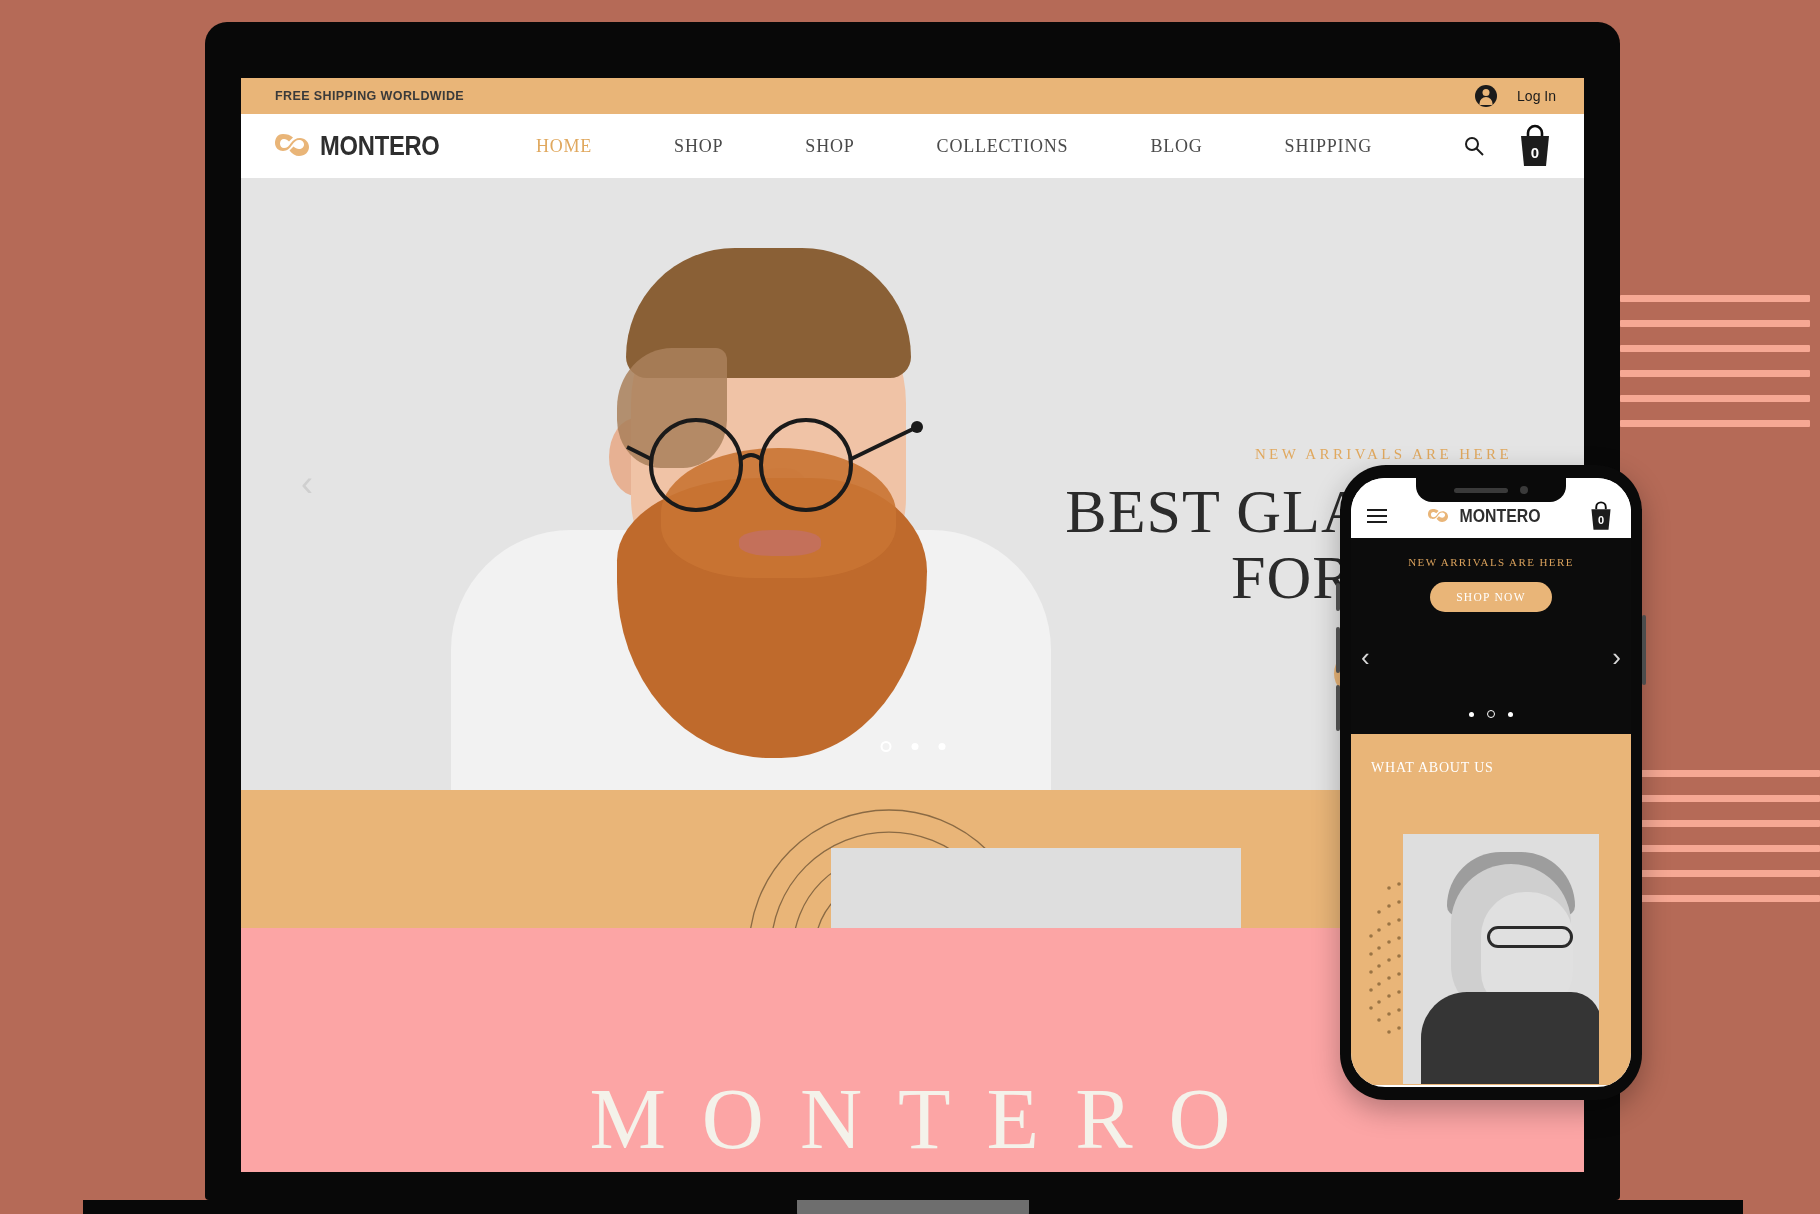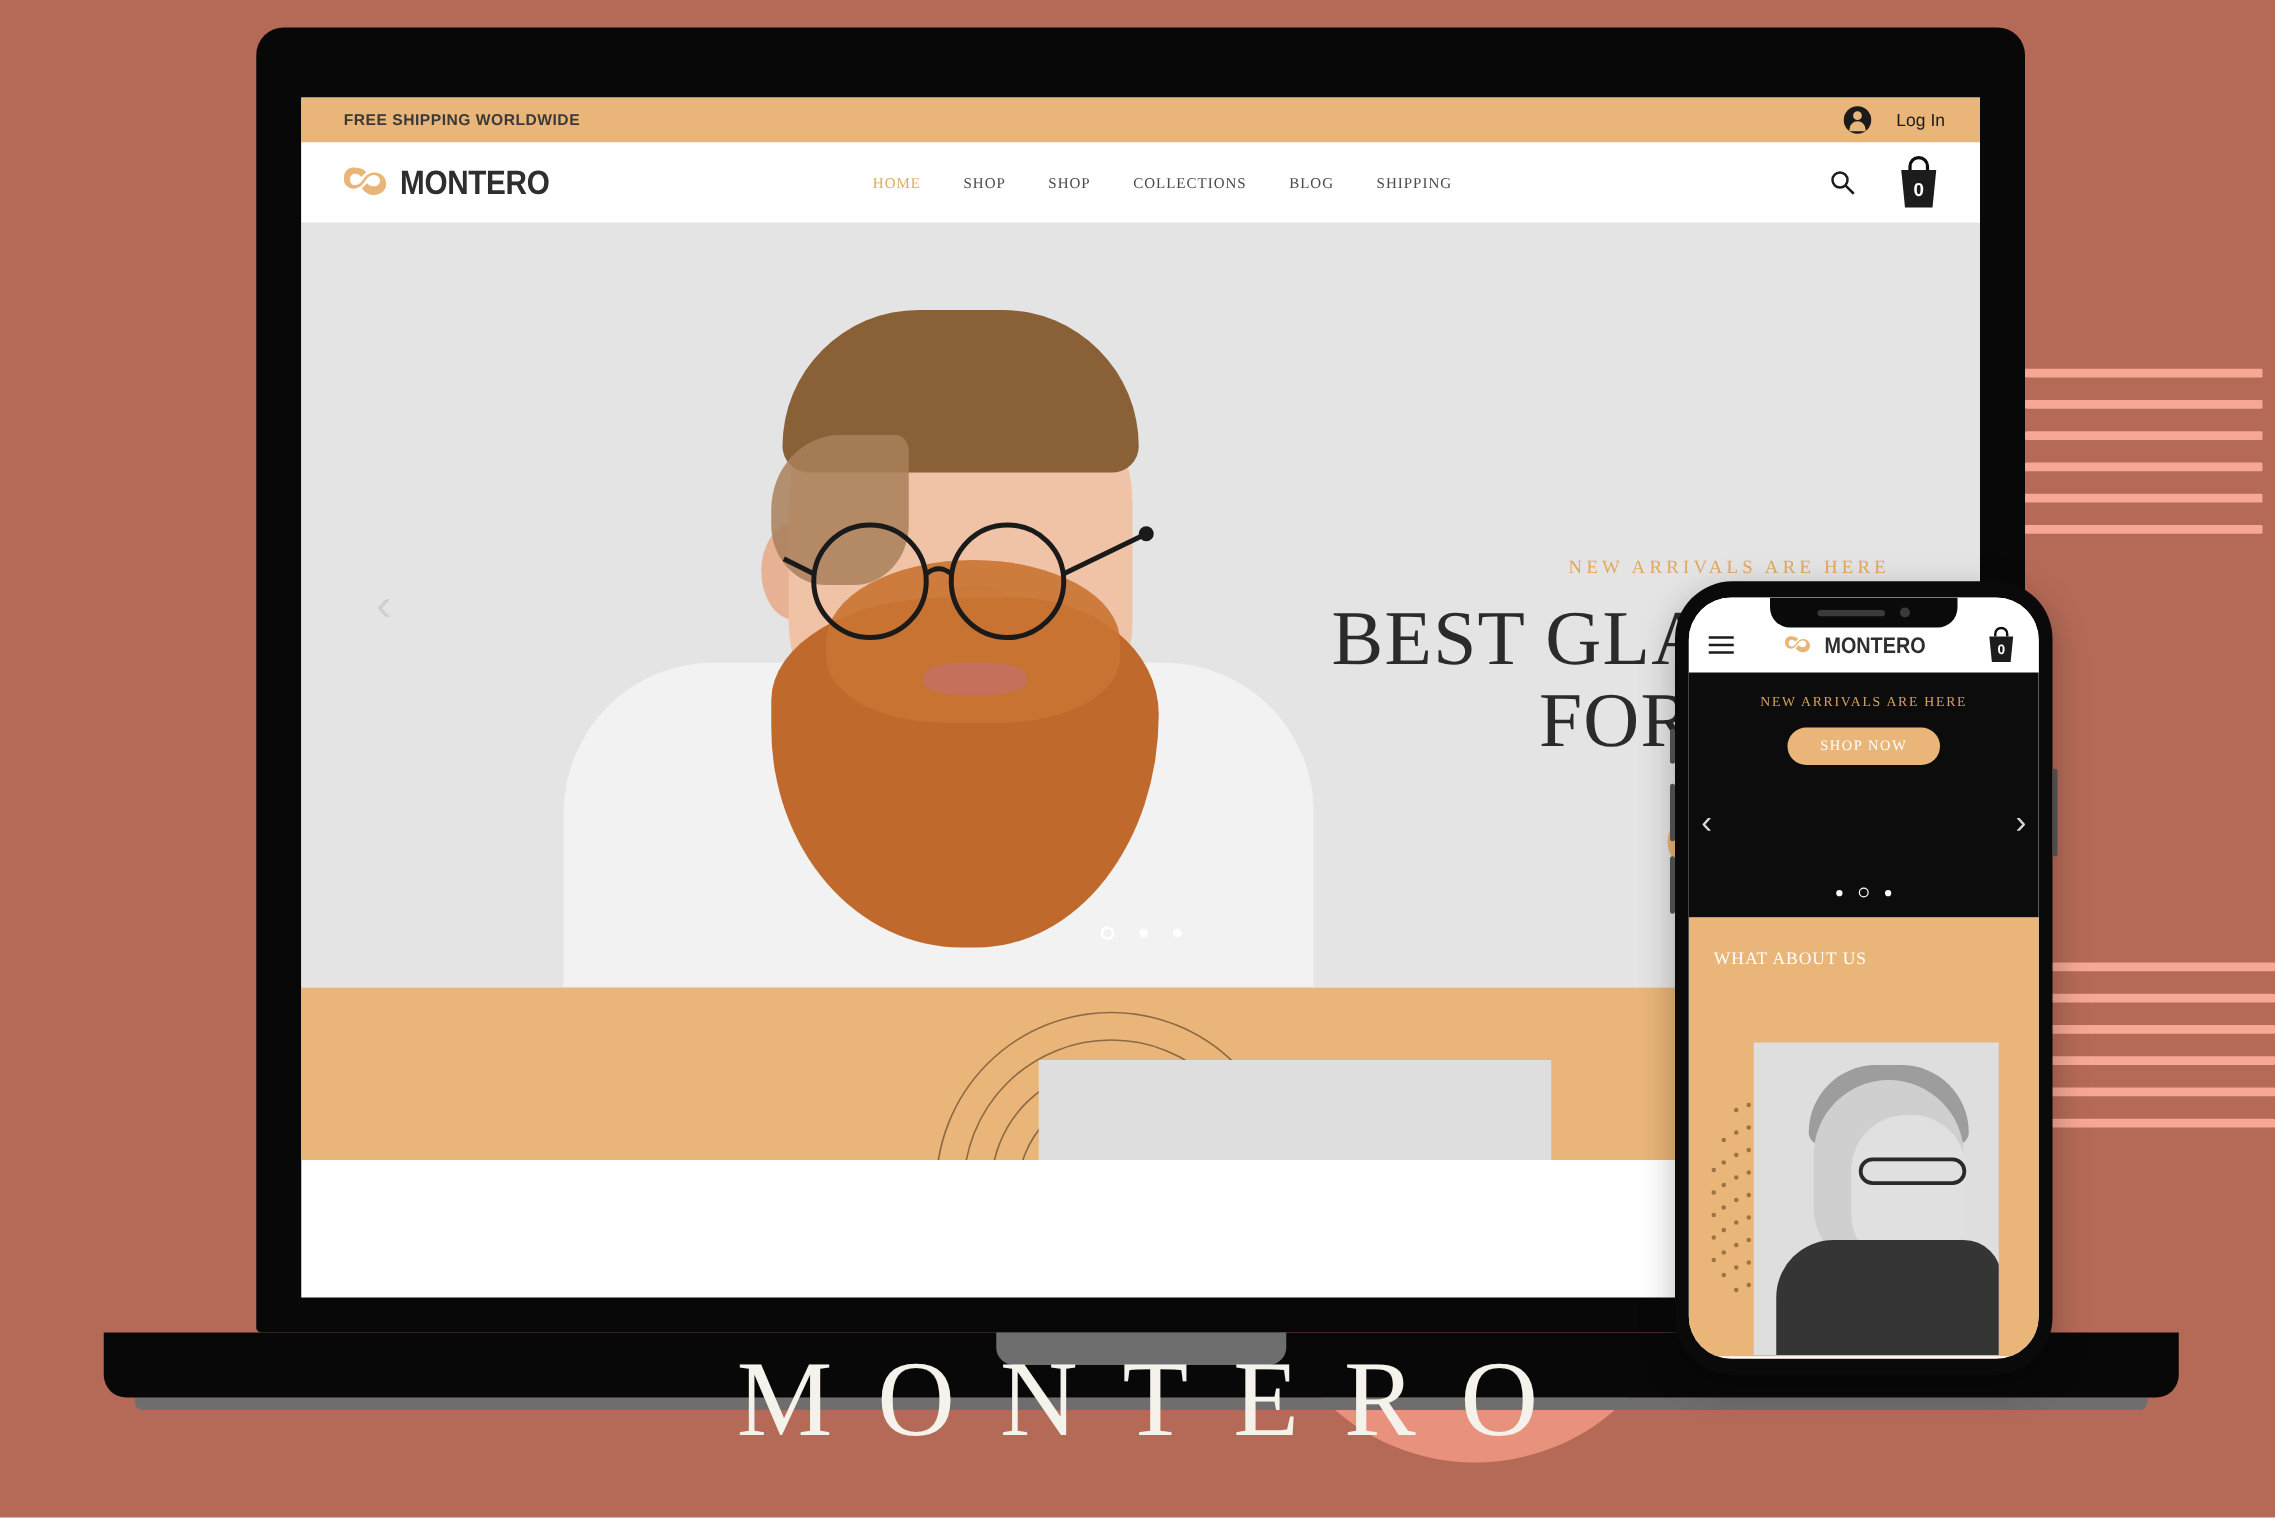--- a/index.html
+++ b/index.html
@@ -43,22 +43,22 @@
   }
 
   
   .laptop { position: absolute; left: 205px; top: 22px; width: 1415px; }
   .laptop-lid {
     background: #080808;
     border-radius: 22px 22px 4px 4px;
     padding: 56px 36px 28px 36px;
   }
   .laptop-screen {
-    background: #ffffff;
-    width: 100%; height: 960px;
+    background: #fca5a5;
+    width: 100%; height: 1094px;
     overflow: hidden;
     position: relative;
   }
   .laptop-base {
     width: 1660px;
     margin-left: -122px;
     height: 52px;
     background: #080808;
     border-radius: 0 0 18px 18px;
     position: relative;
@@ -119,23 +119,24 @@
     letter-spacing: -0.3px; color: #2e2e2e;
     font-family: "Liberation Sans Narrow", "Liberation Sans", sans-serif;
     transform: scaleX(0.88); transform-origin: left center;
   }
   .nav-links {
     display: flex; gap: 34px;
     margin: 0 auto;
     padding-right: 60px;
   }
   .nav-link {
-    font-size: 12px; letter-spacing: 0.8px;
+    font-size: 18px; letter-spacing: 0.8px;
     color: #4a4a4a; cursor: pointer;
     font-family: "Liberation Serif", serif;
+    margin-left: 48px;
   }
   .nav-link.active { color: #e0a85e; }
   .nav-actions { display: flex; align-items: center; gap: 30px; }
   .search-icon svg { display: block; }
   .cart {
     position: relative; width: 42px; height: 44px;
     display: flex; align-items: center; justify-content: center;
   }
   .cart-count {
     position: absolute; left: 0; right: 0; top: 20px;

